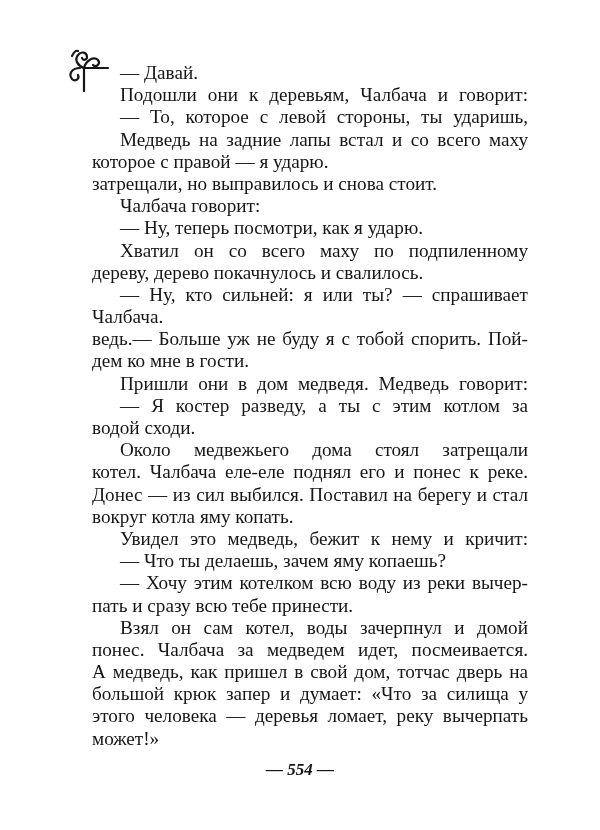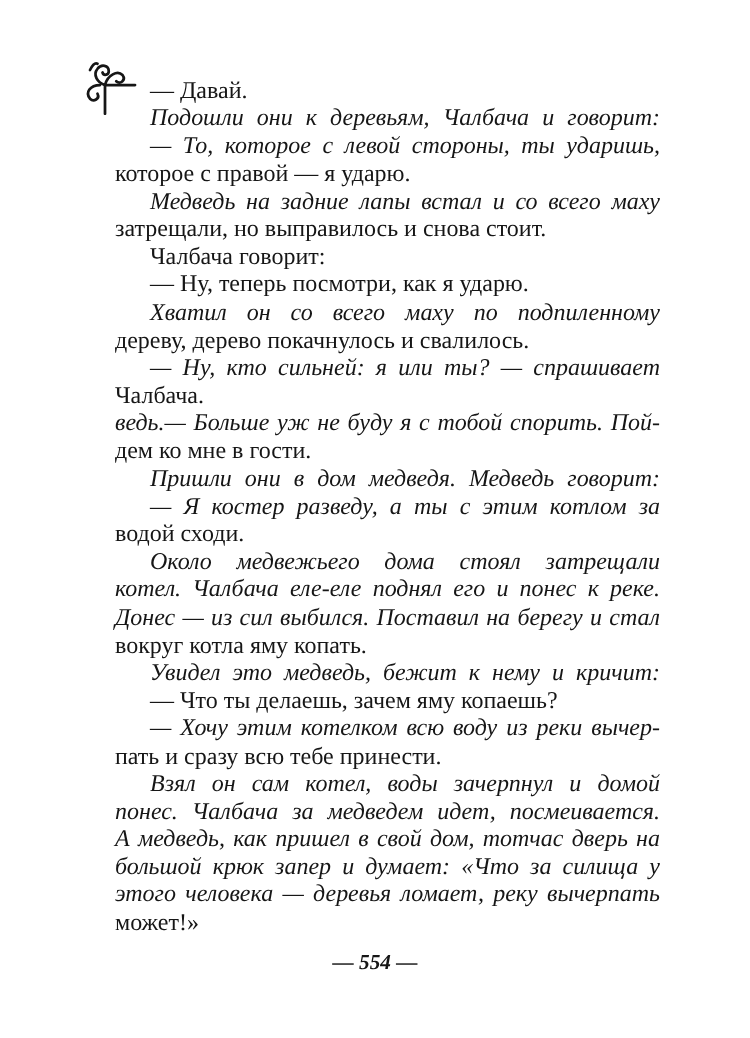--- a/index.html
+++ b/index.html
@@ -1,21 +1,21 @@
 <!DOCTYPE html>
 <html><head>
 <meta charset="utf-8">
 <style>
   html, body { margin:0; padding:0; }
   body { width:600px; height:830px; background:#ffffff; position:relative; overflow:hidden; }
   .ornament { position:absolute; left:62px; top:46px; width:50px; height:46px; }
   .text { position:absolute; left:92px; top:62px; width:436px;
           font-family:"Liberation Serif", "DejaVu Serif", serif; font-size:19.2px; line-height:22.2px; color:#161616; }
   .line { white-space:nowrap; height:22.2px; }
-  .just { text-align:justify; text-align-last:justify;font-style:italic; }
+  .just { text-align:justify; text-align-last:justify; }
   .ind { padding-left:28px; }
   .pagenum { position:absolute; left:0; width:600px; top:760px; text-align:center;
              font-family:"Liberation Serif", serif; font-style:italic; font-weight:bold; font-size:17px; color:#161616; }
 </style>
 </head>
 <body>
 
 <svg class="ornament" viewBox="0 0 50 46">
   <g fill="none" stroke="#161616" stroke-width="2.2" stroke-linecap="round">
     <path d="M22 22 C 16 20, 12 14, 16 9 C 19 5, 25 6, 25 11 C 25 14, 21 15, 20 12"></path>
@@ -24,22 +24,22 @@
     <path d="M10 10 C 12 6, 14 4, 16 5"></path>
     <path d="M22 22 L 46 22"></path>
     <path d="M22 22 L 22 45"></path>
   </g>
 </svg>
 
 <div class="text" id="body">
     <div class="line ind">— Давай.</div>
     <div class="line ind just">Подошли они к деревьям, Чалбача и говорит:</div>
     <div class="line ind just">— То, которое с левой стороны, ты ударишь,</div>
+    <div class="line ind just">Медведь на задние лапы встал и со всего маху</div>
     <div class="line">которое с правой — я ударю.</div>
-    <div class="line ind just">Медведь на задние лапы встал и со всего маху</div>
     <div class="line">затрещали, но выправилось и снова стоит.</div>
     <div class="line ind">Чалбача говорит:</div>
     <div class="line ind">— Ну, теперь посмотри, как я ударю.</div>
     <div class="line ind just">Хватил он со всего маху по подпиленному</div>
     <div class="line">дереву, дерево покачнулось и свалилось.</div>
     <div class="line ind just">— Ну, кто сильней: я или ты? — спрашивает</div>
     <div class="line">Чалбача.</div>
     <div class="line just">ведь.— Больше уж не буду я с тобой спорить. Пой-</div>
     <div class="line">дем ко мне в гости.</div>
     <div class="line ind just">Пришли они в дом медведя. Медведь говорит:</div>

